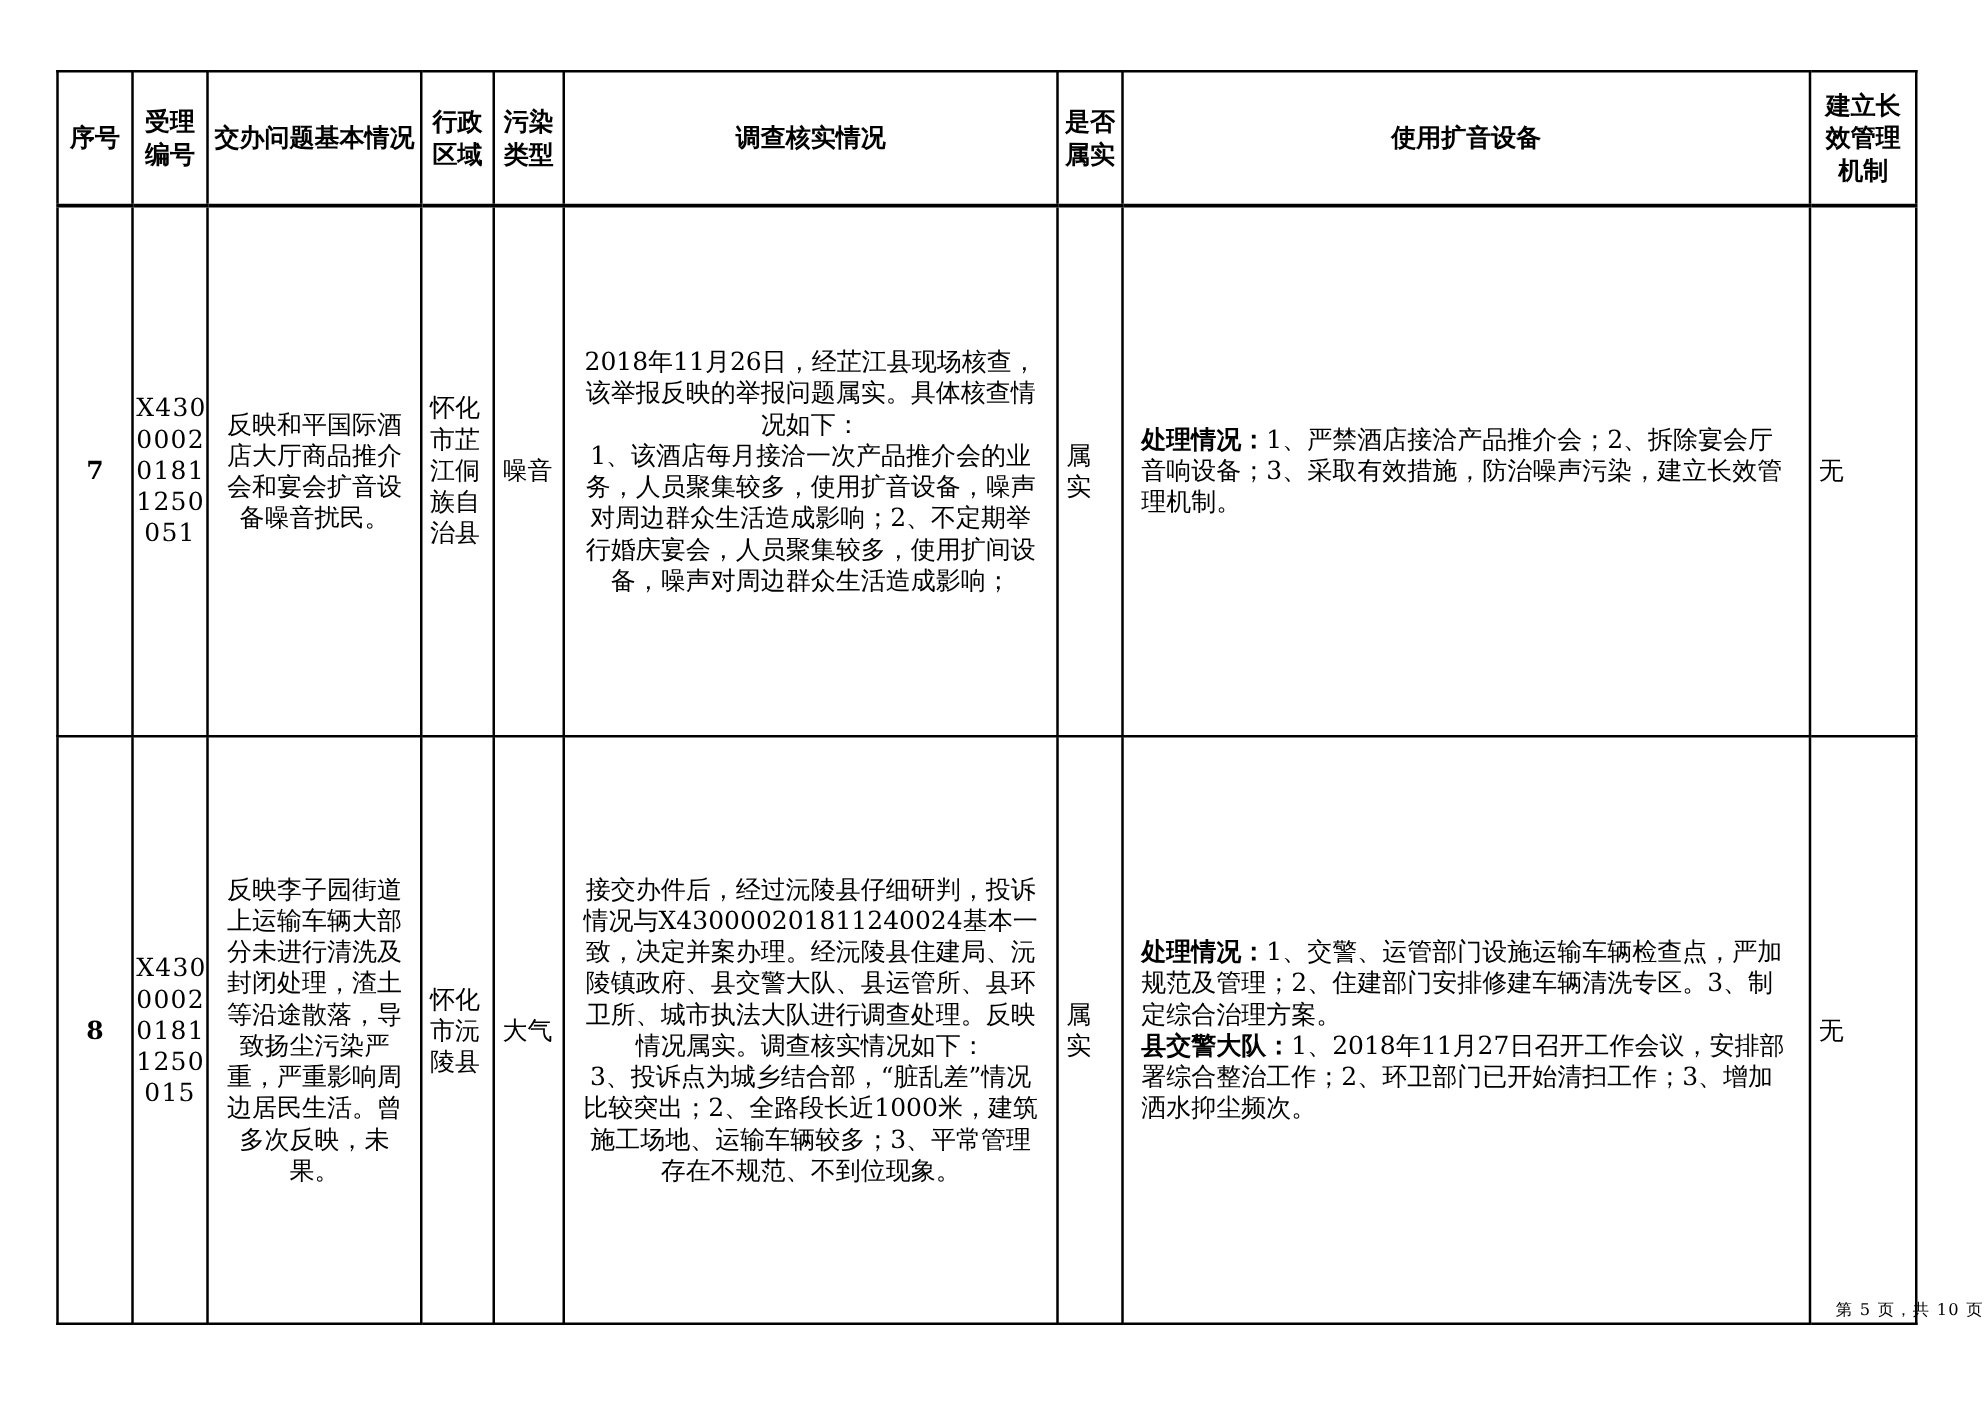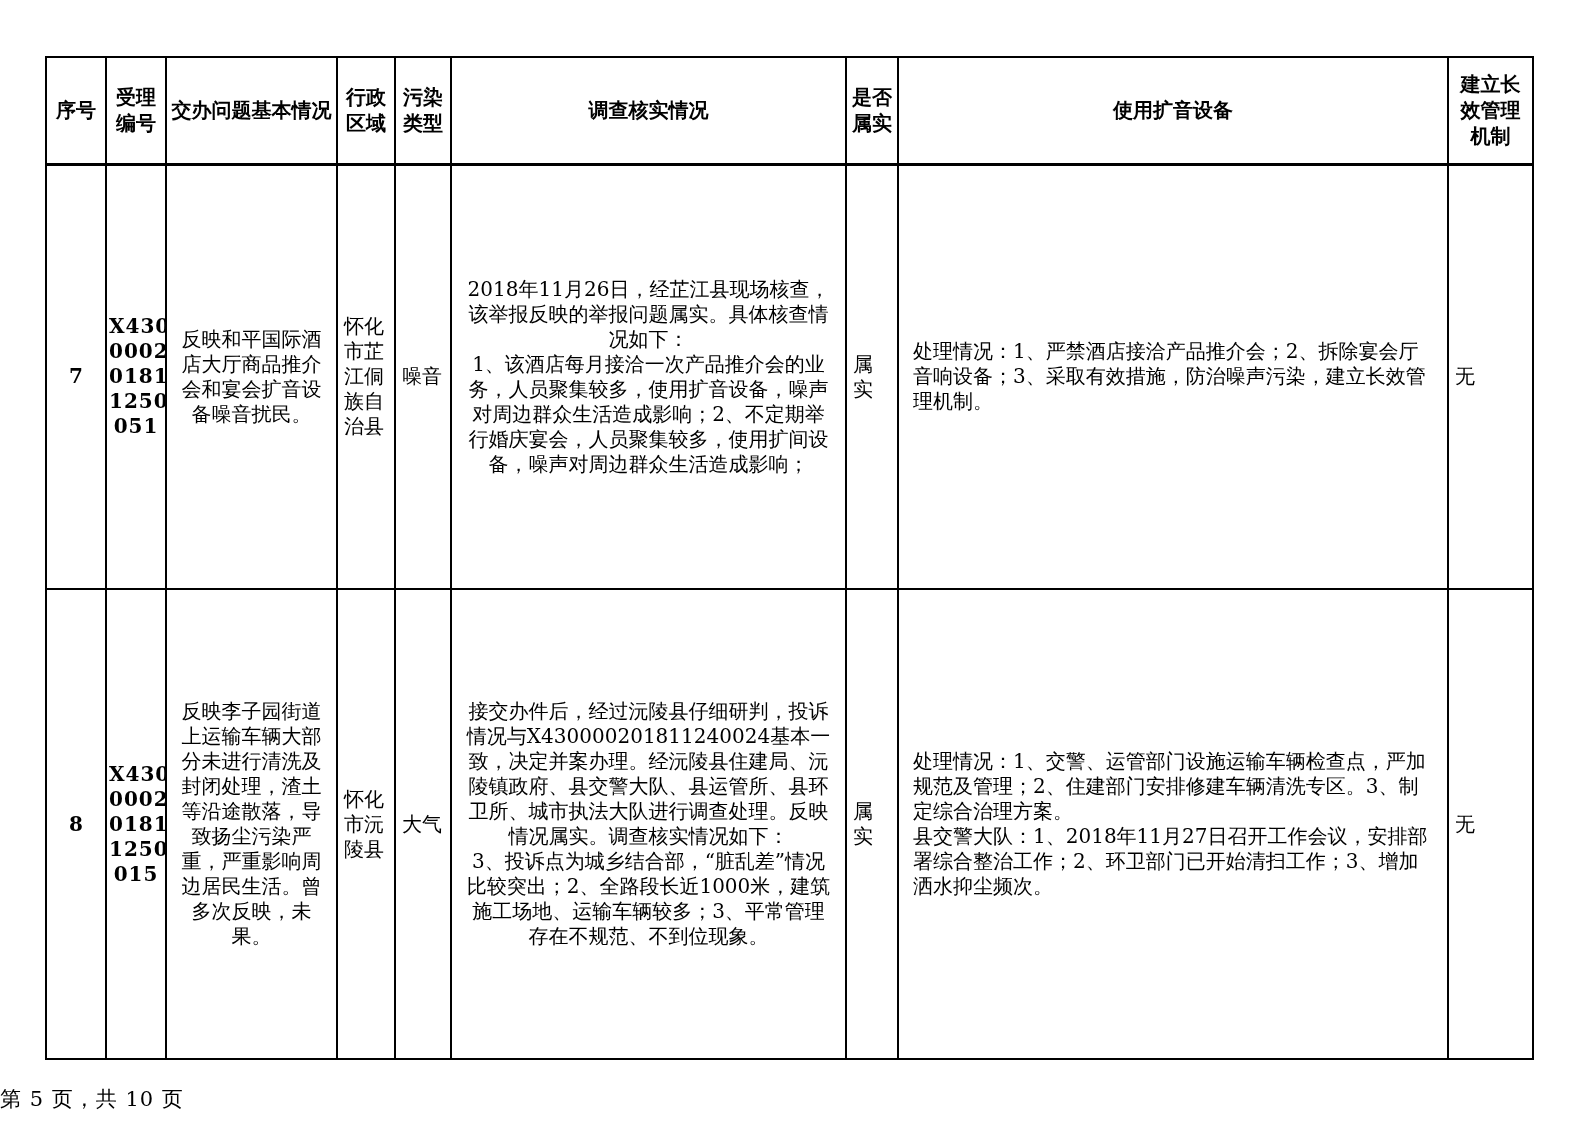--- a/index.html
+++ b/index.html
@@ -32,35 +32,35 @@
     line-height:26px;
     border-bottom:3px solid #000;
     padding:0 4px;
   }
   tr.hdr{height:107px;}
   tr.r7{height:425px;}
   tr.r8{height:470px;}
   td.center{text-align:left;}
   td.caseno{
     text-align:center;
-    font-weight:bold;
+    font-weight:normal;
     white-space:pre-line;
     letter-spacing:1px;
     padding:0 2px;
   }
   td.seq{text-align:center;font-weight:bold;}
   td.issue{text-align:center;padding:0 8px;}
   td.verify{text-align:center;white-space:pre-line;padding:0 12px;}
   td.handle{text-align:left;padding:0 14px;}
   td.handle p{margin:0;}
-  .seg-label{font-weight:normal;}
+  .seg-label{font-weight:bold;}
   .footer{
-    position:absolute;left:0;top:1085px;width:100%;
-    text-align:left;
-    font-size:21px;
+    position:absolute;left:0;top:1039px;width:100%;
+    text-align:right;
+    font-size:13px;
     letter-spacing:1px;
   }
 </style>
 </head>
 <body>
 
 <div class="page">
 
   <table class="ledger">
     <colgroup>

